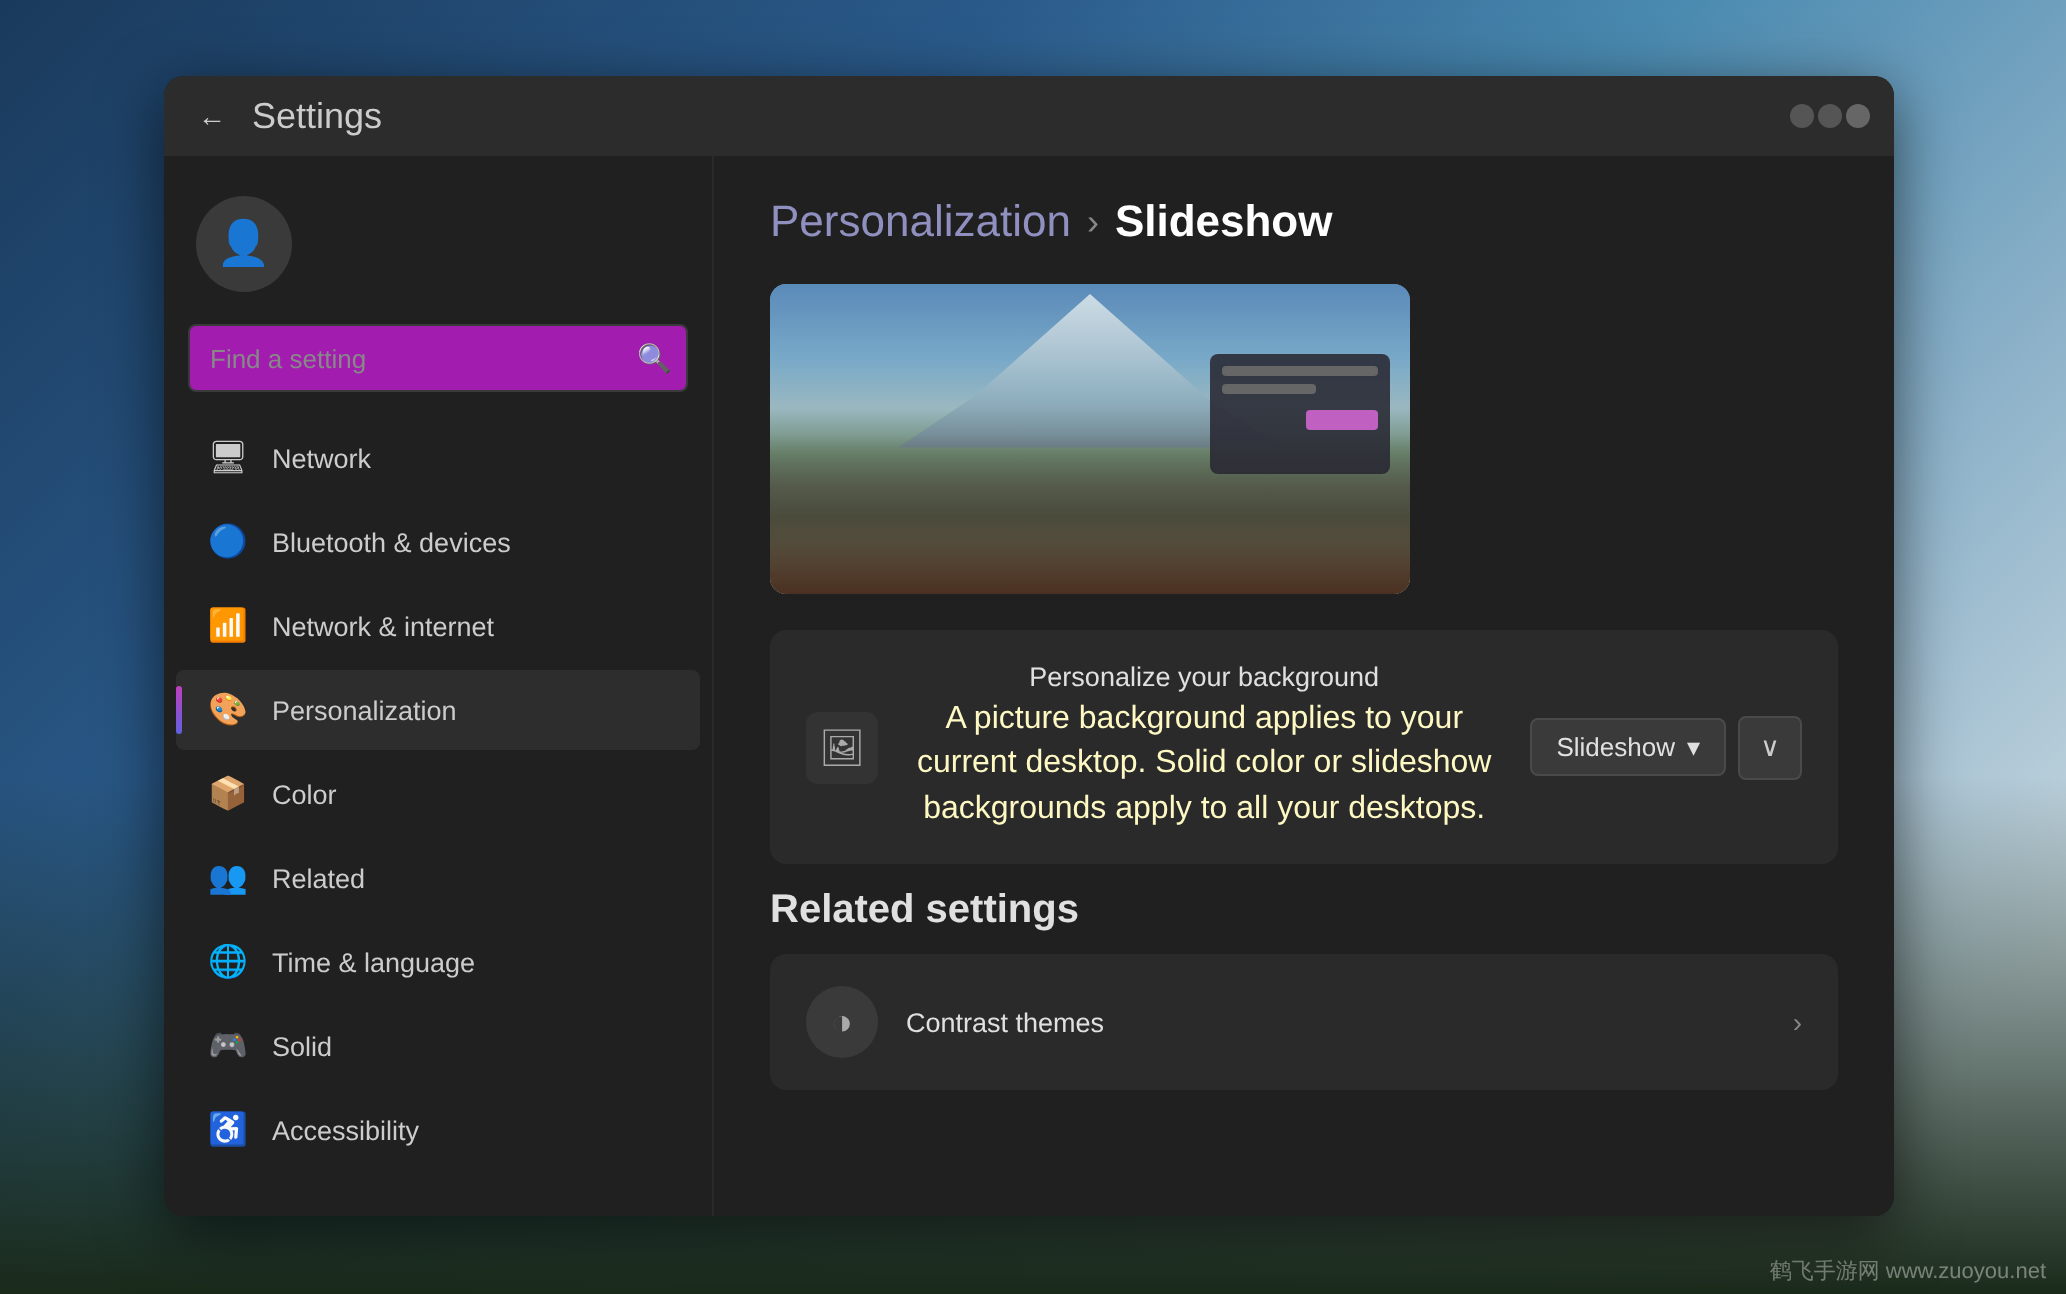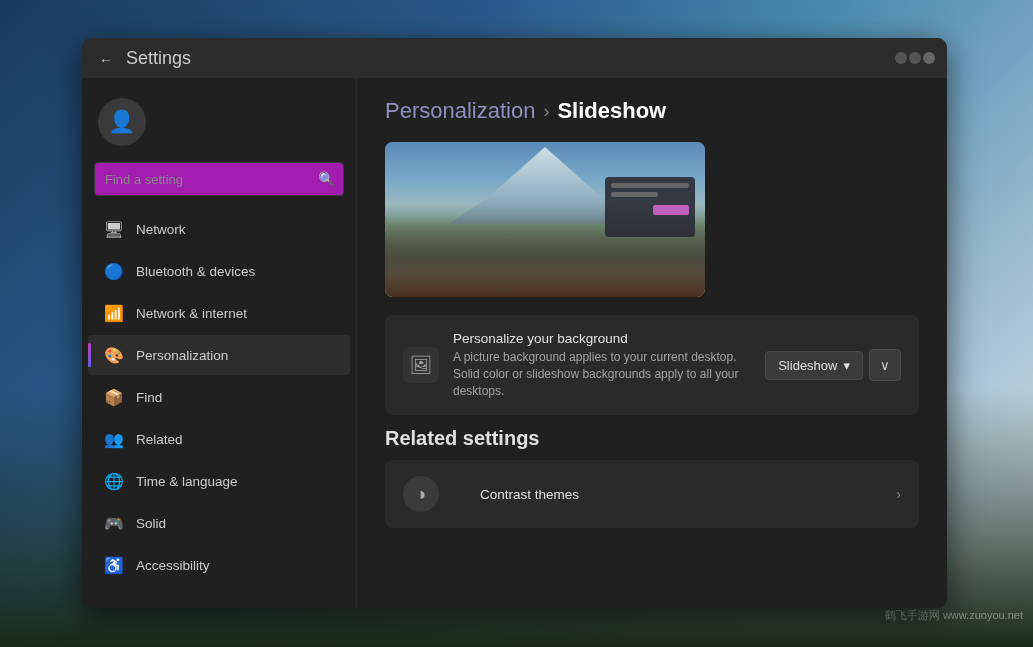--- a/index.html
+++ b/index.html
@@ -262,30 +262,31 @@
       width: 36px; height: 36px;
       background: #333;
       border-radius: 6px;
       display: flex; align-items: center; justify-content: center;
       color: #aaa;
       font-size: 18px;
       flex-shrink: 0;
     }
     .settings-card-text {
       flex: 1;
+      text-align: center;
     }
     .settings-card-title {
       color: #e0e0e0;
       font-size: 13.5px;
       font-weight: 500;
       margin-bottom: 3px;
     }
     .settings-card-desc {
-      color: #a3a3a3;
-      font-size: 12px;
+      color: #fef9c3;
+      font-size: 16px;
       line-height: 1.4;
     }
     .settings-card-control {
       display: flex;
       align-items: center;
       gap: 6px;
     }
     .dropdown-btn {
       display: flex;
       align-items: center;
@@ -333,35 +334,34 @@
       display: flex; align-items: center; justify-content: center;
       color: #aaa;
       font-size: 18px;
       flex-shrink: 0;
     }
     .related-text { flex: 1; }
     .related-title {
       color: #e0e0e0;
       font-size: 13.5px;
       font-weight: 500;
-      margin-left: 27px;
     }
     .related-desc {
       color: #888;
       font-size: 12px;
     }
     .related-chevron {
       color: #888;
       font-size: 14px;
     }
 
     
     .watermark {
       position: absolute;
-      bottom: 24px;
+      bottom: 4px;
       right: 10px;
       color: rgba(255,255,255,0.4);
       font-size: 11px;
       z-index: 5;
     }
   </style>
 </head>
 <body>
 
 <div class="desktop-bg"></div>
@@ -406,21 +406,21 @@
       <div class="nav-item">
         <span class="nav-icon" style="color:#5aace8;">📶</span>
         <span>Network &amp; internet</span>
       </div>
       <div class="nav-item active">
         <span class="nav-icon">🎨</span>
         <span>Personalization</span>
       </div>
       <div class="nav-item">
         <span class="nav-icon">📦</span>
-        <span>Find</span>
+        <span>Color</span>
       </div>
       <div class="nav-item">
         <span class="nav-icon">👥</span>
         <span>Related</span>
       </div>
       <div class="nav-item">
         <span class="nav-icon">🌐</span>
         <span>Time &amp; language</span>
       </div>
       <div class="nav-item">

